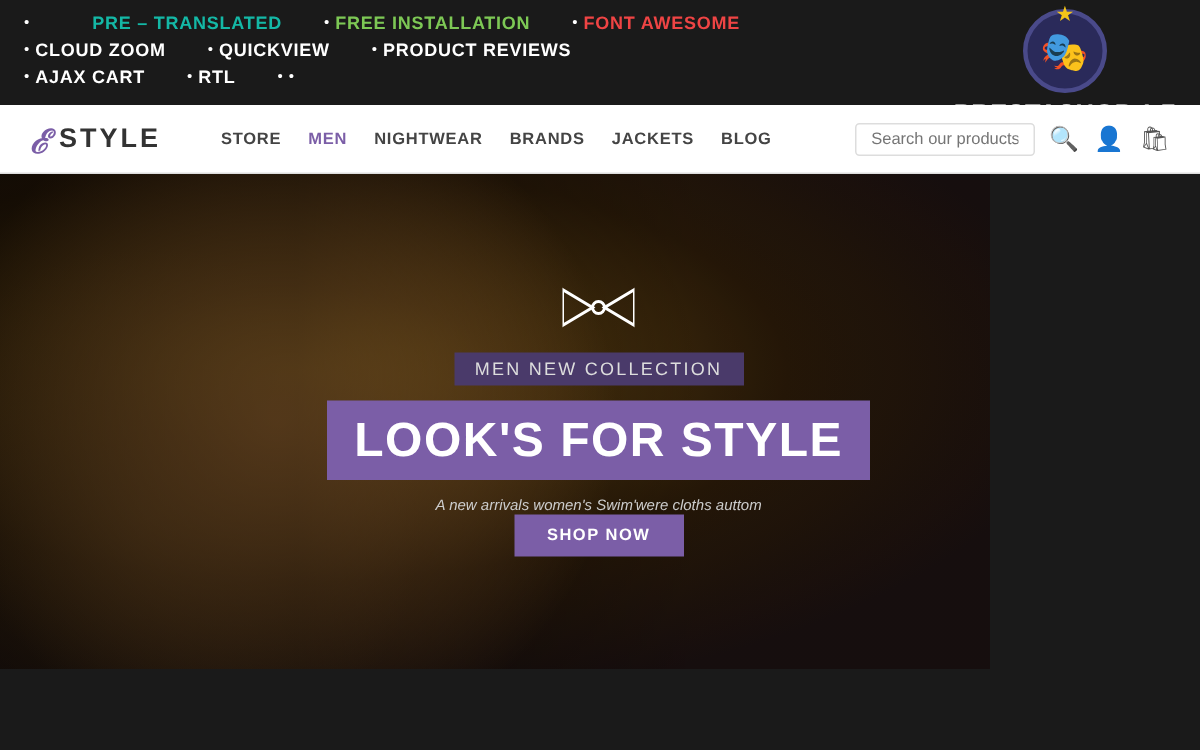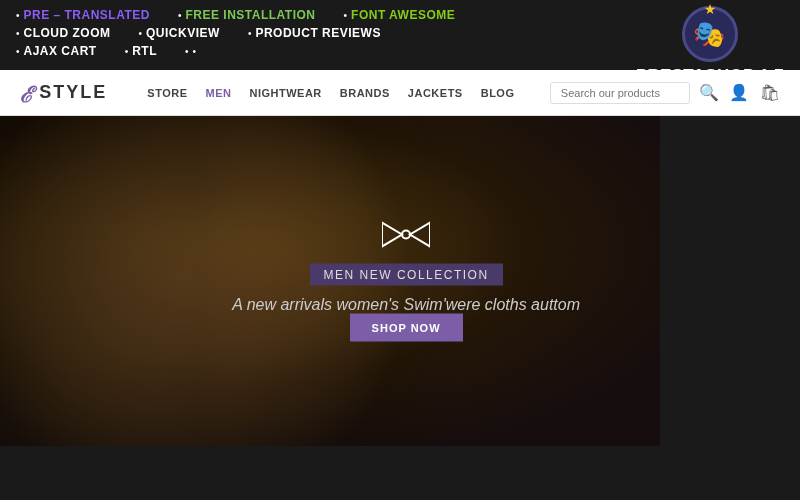--- a/index.html
+++ b/index.html
@@ -26,23 +26,23 @@
     .feature-dot {
       color: #fff;
       font-size: 10px;
       margin-right: 4px;
     }
     .feature-text {
       font-size: 12px;
       font-weight: bold;
       letter-spacing: 0.5px;
     }
-    .feature-text.yellow { color: #8b5cf6; }
+    .feature-text.yellow { color: #14b8a6; margin-left: 38px; }
     .feature-text.green { color: #7dc855; text-align: right; }
-    .feature-text.purple { color: #84cc16; }
+    .feature-text.purple { color: #ef4444; }
     .feature-text.white { color: #fff; }
 
     
     .prestashop-badge {
       position: absolute;
       top: 6px;
       right: 16px;
       display: flex;
       flex-direction: column;
       align-items: center;
@@ -127,21 +127,21 @@
       display: flex;
       align-items: center;
       gap: 10px;
     }
     .search-box {
       border: 1px solid #ddd;
       border-radius: 3px;
       padding: 4px 10px;
       font-size: 11px;
       color: #999;
-      width: 140px;
+      width: 120px;
     }
     .nav-icon {
       font-size: 16px;
       color: #555;
       cursor: pointer;
     }
 
     
     .hero {
       position: relative;
@@ -202,21 +202,21 @@
       font-size: 32px;
       font-weight: 900;
       text-transform: uppercase;
       background: #7b5ea7;
       padding: 8px 18px;
       display: block;
       letter-spacing: 1px;
       margin-bottom: 12px;
     }
     .hero-desc {
-      font-size: 16px;
+      font-size: 10px;
       color: #ccc;
       margin-bottom: 0;
       font-style: italic;
     }
     .shop-btn {
       background: #7b5ea7;
       color: #fff;
       border: none;
       padding: 8px 22px;
       font-size: 11px;
@@ -305,16 +305,17 @@
   <div class="hero-bg"></div>
   <div class="hero-content">
     <span class="bow-tie-icon">
       <svg width="48" height="28" viewBox="0 0 48 28" fill="none" xmlns="http://www.w3.org/2000/svg">
         <polygon points="0,2 20,14 0,26" stroke="white" stroke-width="2" fill="none"></polygon>
         <polygon points="48,2 28,14 48,26" stroke="white" stroke-width="2" fill="none"></polygon>
         <circle cx="24" cy="14" r="4" stroke="white" stroke-width="2" fill="none"></circle>
       </svg>
     </span>
     <span class="hero-subtitle">Men New Collection</span>
+    <span class="hero-title">LOOK'S FOR STYLE</span>
     <p class="hero-desc">A new arrivals women's Swim'were cloths auttom</p>
     <button class="shop-btn">SHOP NOW</button>
   </div>
 </div>
 
 </body></html>

